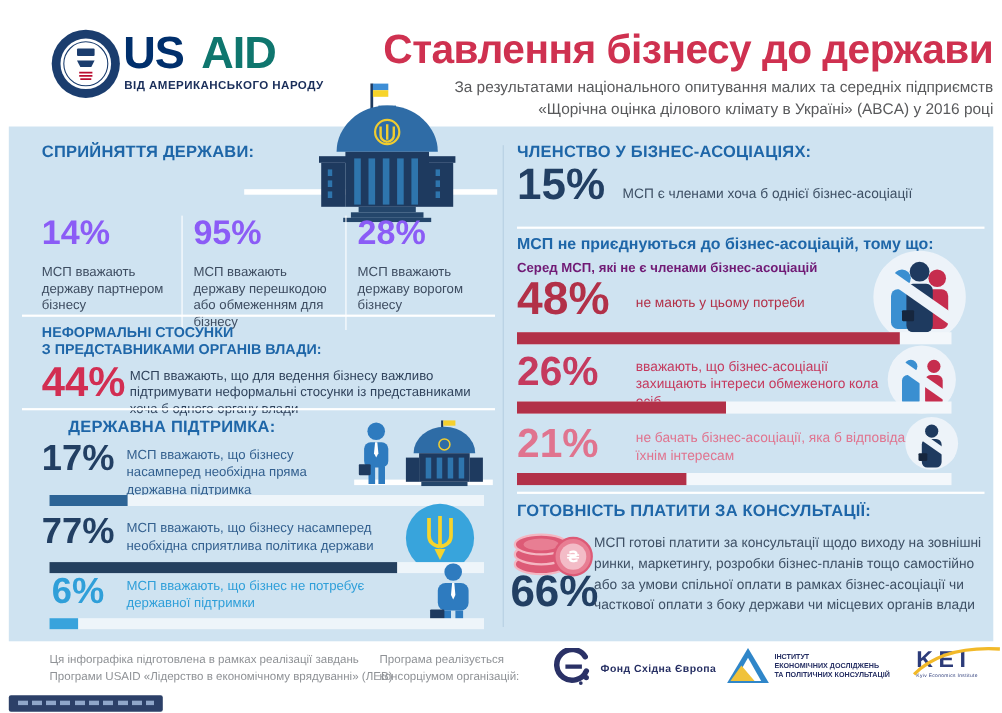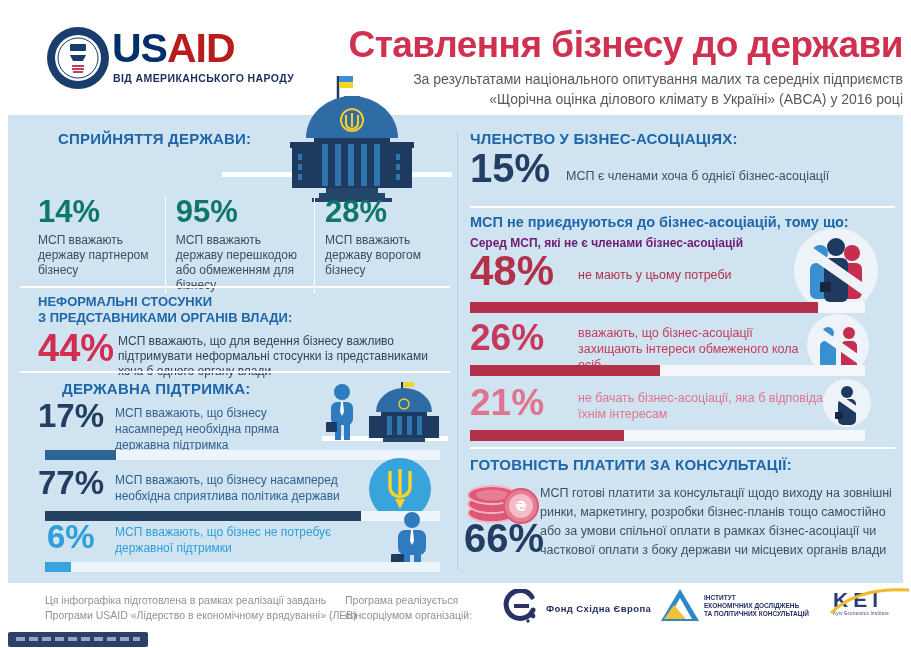--- a/index.html
+++ b/index.html
@@ -3,33 +3,33 @@
 <meta charset="utf-8">
 <style>
   html,body{margin:0;padding:0;background:#fff;}
   body{font-family:"Liberation Sans","DejaVu Sans",sans-serif;}
   .page{position:relative;width:911px;height:648px;background:#fff;overflow:hidden;}
   .content-bg{position:absolute;left:8px;top:115px;width:895px;height:468px;background:#cfe3f1;}
   .abs{position:absolute;}
   
   .seal{position:absolute;left:46px;top:26px;width:64px;height:64px;}
   .usaid-word{position:absolute;left:112px;top:28px;font-size:41px;font-weight:700;letter-spacing:-1px;line-height:1;}
-  .usaid-word .us{color:#002f6c;} .usaid-word .aid{color:#b91c1c;}
+  .usaid-word .us{color:#002f6c;} .usaid-word .aid{color:#0f766e;margin-left:16px;}
   .usaid-tag{position:absolute;left:113px;top:72px;font-size:10.5px;font-weight:700;color:#1a2e5a;letter-spacing:.4px;}
   .title{position:absolute;right:8px;top:24px;width:620px;text-align:right;font-size:37px;font-weight:700;color:#cf3150;letter-spacing:-.5px;}
   .subtitle{position:absolute;right:8px;top:69px;width:600px;text-align:right;font-size:14px;line-height:20px;color:#58595b;}
   
   .h-blue{font-size:15px;font-weight:700;color:#1e66a8;letter-spacing:.2px;}
   .wline{position:absolute;height:2px;background:#fff;}
   .vdivider{position:absolute;left:457px;top:132px;width:1px;height:438px;background:#b6cfe2;}
   
   .stats{position:absolute;left:38px;top:196px;width:412px;display:flex;}
   .stat{padding-right:8px;}
   .stat+.stat{border-left:1px solid #fff;padding-left:10px;}
-  .stat .num{font-size:31px;font-weight:700;color:#0f766e;line-height:1.05;margin-bottom:4px;}
+  .stat .num{font-size:31px;font-weight:700;color:#8b5cf6;line-height:1.05;margin-bottom:11px;}
   .stat .lbl{font-size:12px;line-height:15px;color:#3d4c60;}
   .bignum{font-weight:700;line-height:1;}
   .rowlbl{font-size:12px;line-height:15px;}
   .bar{position:absolute;height:10px;background:#eef5fa;}
   .bar .fill{height:100%;}
   .fill-b1{background:#2d6496;} .fill-b2{background:#24405f;} .fill-b3{background:#38a3dc;}
   .barR{position:absolute;height:11px;background:#f3f7fb;}
   .fill-r{background:#b23048;}
   .footer-txt{font-size:10.5px;line-height:15px;color:#8f9296;}
   .logo-label{font-size:9.5px;font-weight:700;color:#262f63;letter-spacing:.4px;}
@@ -95,21 +95,21 @@
         <rect x="124" y="90" width="4" height="6"></rect>
         <rect x="124" y="100" width="4" height="6"></rect>
     </g>
     <rect x="54" y="114" width="52" height="5" fill="#24466b"></rect>
     <rect x="47" y="119" width="66" height="5" fill="#24466b"></rect>
     <rect x="40" y="124" width="80" height="4" fill="#24466b"></rect>
   </svg>
 
   <div class="vdivider"></div>
 
-  <div class="abs h-blue" style="left:38px;top:130px;margin-left:20px;">СПРИЙНЯТТЯ ДЕРЖАВИ:</div>
+  <div class="abs h-blue" style="left:38px;top:130px;">СПРИЙНЯТТЯ ДЕРЖАВИ:</div>
 
   <div class="stats">
     <div class="stat" style="width:124px;">
       <div class="num">14%</div>
       <div class="lbl">МСП вважають державу партнером бізнесу</div>
     </div>
     <div class="stat" style="width:136px;">
       <div class="num">95%</div>
       <div class="lbl">МСП вважають державу перешкодою або обмеженням для бізнесу</div>
     </div>

